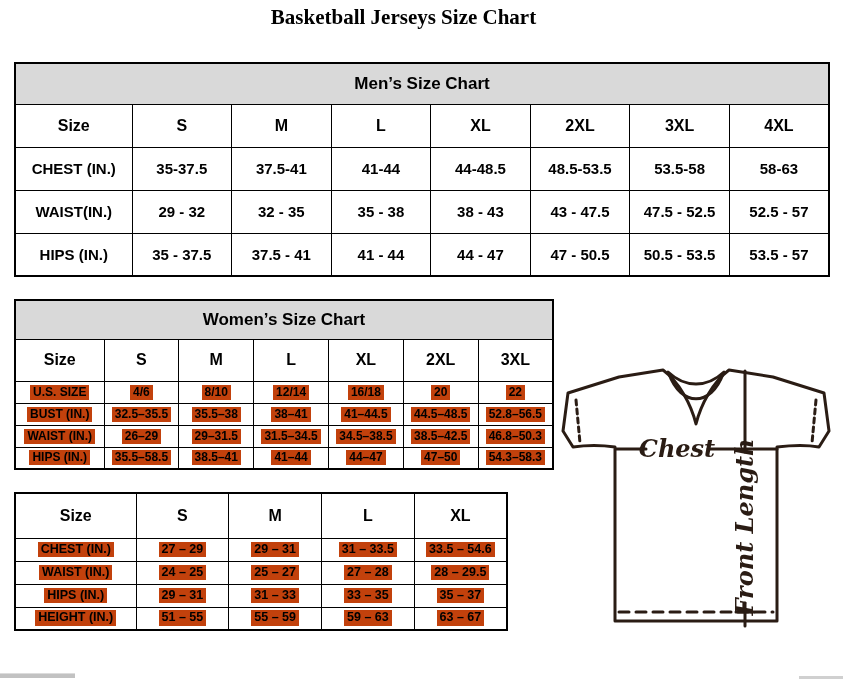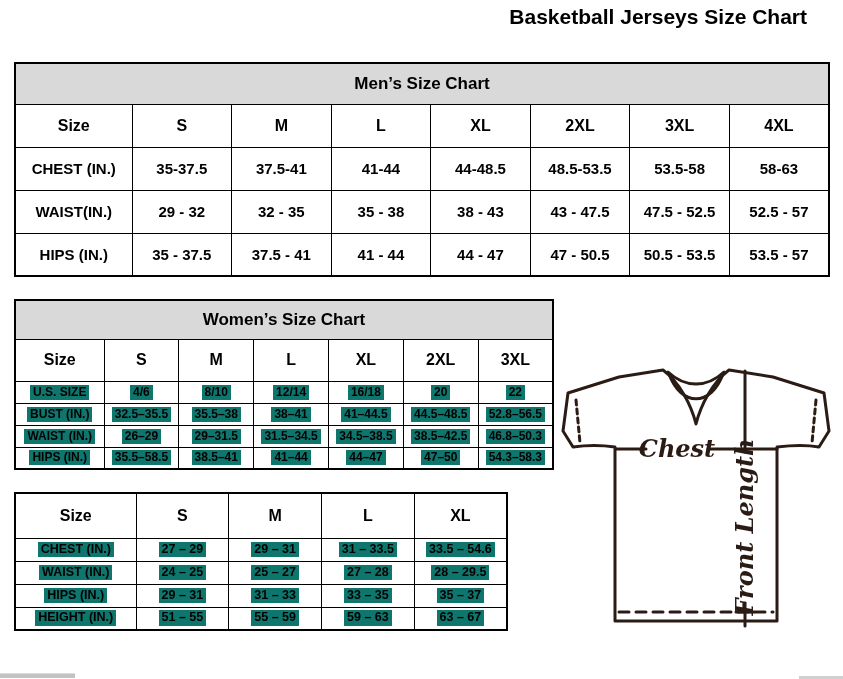--- a/index.html
+++ b/index.html
@@ -1,22 +1,22 @@
 <!DOCTYPE html>
 <html><head>
 <meta charset="utf-8">
 <style>
   html,body{margin:0;padding:0;background:#fff;}
   #page{
     position:relative;width:843px;height:679px;background:#ffffff;overflow:hidden;
     font-family:"Liberation Sans","DejaVu Sans",sans-serif;color:#000;
   }
   #page-title{
-    position:absolute;top:5px;left:0;width:807px;text-align:right;
-    font-size:21px;font-weight:bold;letter-spacing:0px;
+    position:absolute;top:5px;left:0;width:807px;text-align:center;
+    font-size:21px;font-weight:bold;letter-spacing:0px;font-family:Liberation Serif, serif;
   }
   table{border-collapse:collapse;table-layout:fixed;position:absolute;background:#fff;border:2px solid #000;}
   td{border:1px solid #000;text-align:center;vertical-align:middle;font-weight:bold;padding:0;overflow:hidden;white-space:nowrap;}
   tr.band td{background:#d9d9d9;font-size:17px;}
   tr.sizes td{font-size:16px;}
   #men-table{left:14px;top:62px;width:816px;}
   #men-table tr.band{height:41px;}
   #men-table tr{height:43px;}
   #men-table td{font-size:15px;}
   #men-table tr.band td{font-size:17px;}
@@ -24,21 +24,21 @@
   #women-table{left:14px;top:299px;width:540px;border-radius:14px;}
   #women-table tr.band{height:39px;}
   #women-table tr.sizes{height:42px;}
   #women-table tr.small{height:22px;}
   #women-table tr.small td{font-size:12px;}
   #youth-table{left:14px;top:492px;width:494px;}
   #youth-table tr.band{height:40px;}
   #youth-table tr.sizes{height:45px;}
   #youth-table tr.small{height:23px;}
   #youth-table tr.small td{font-size:12.5px;}
-  .hl{background:#0f766e;padding:0 3px;display:inline-block;line-height:1.25;}
+  .hl{background:#c2410c;padding:0 3px;display:inline-block;line-height:1.25;}
   #jersey-svg{position:absolute;left:557px;top:361px;}
   .measure-text{
     font-family:"DejaVu Serif","Liberation Serif",serif;
     font-style:italic;font-weight:bold;fill:#2a1c14;
   }
   #scroll-thumb-left{position:absolute;left:0;top:673px;width:75px;height:4px;background:#c2c2c2;border-top:1px solid #dcdcdc;}
   #scroll-frag-right{position:absolute;left:799px;top:676px;width:44px;height:3px;background:#d0d0d0;}
 </style>
 </head>
 <body>

